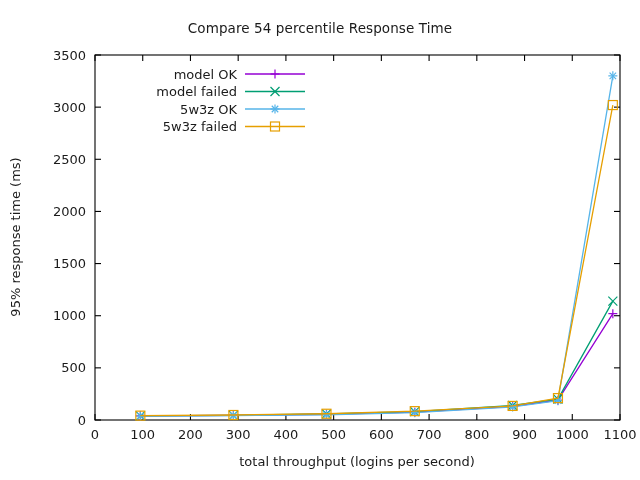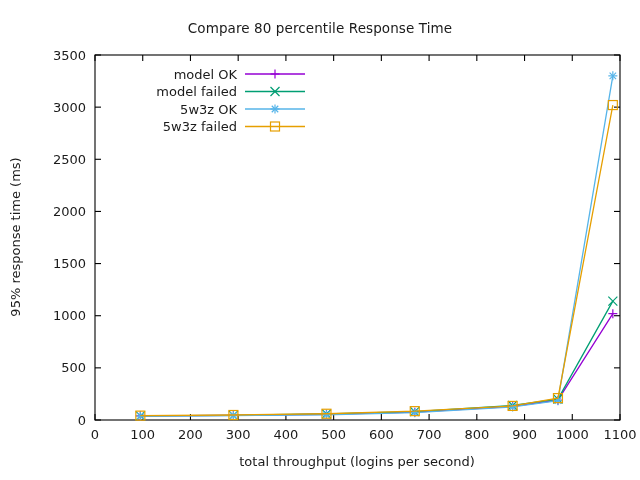--- a/index.html
+++ b/index.html
@@ -66,21 +66,21 @@
   .marker {
     stroke-width: 1.2;
     fill: none;
   }
 </style>
 </head>
 <body>
 
 <div id="chart-root">
 
-  <div id="chart-title">Compare 80 percentile Response Time</div>
+  <div id="chart-title">Compare 54 percentile Response Time</div>
 
   <svg id="plot-svg" width="640" height="480">
     <g id="frame-group">
       <rect class="frame" x="95" y="55" width="525" height="365"></rect>
     </g>
     <g id="x-ticks">
         <line x1="95" y1="420" x2="95" y2="414" class="tick-mark"></line>
         <line x1="95" y1="55" x2="95" y2="61" class="tick-mark"></line>
         <text x="95" y="439" class="tick-label" text-anchor="middle">0</text>
         <line x1="142.72727272727272" y1="420" x2="142.72727272727272" y2="414" class="tick-mark"></line>

